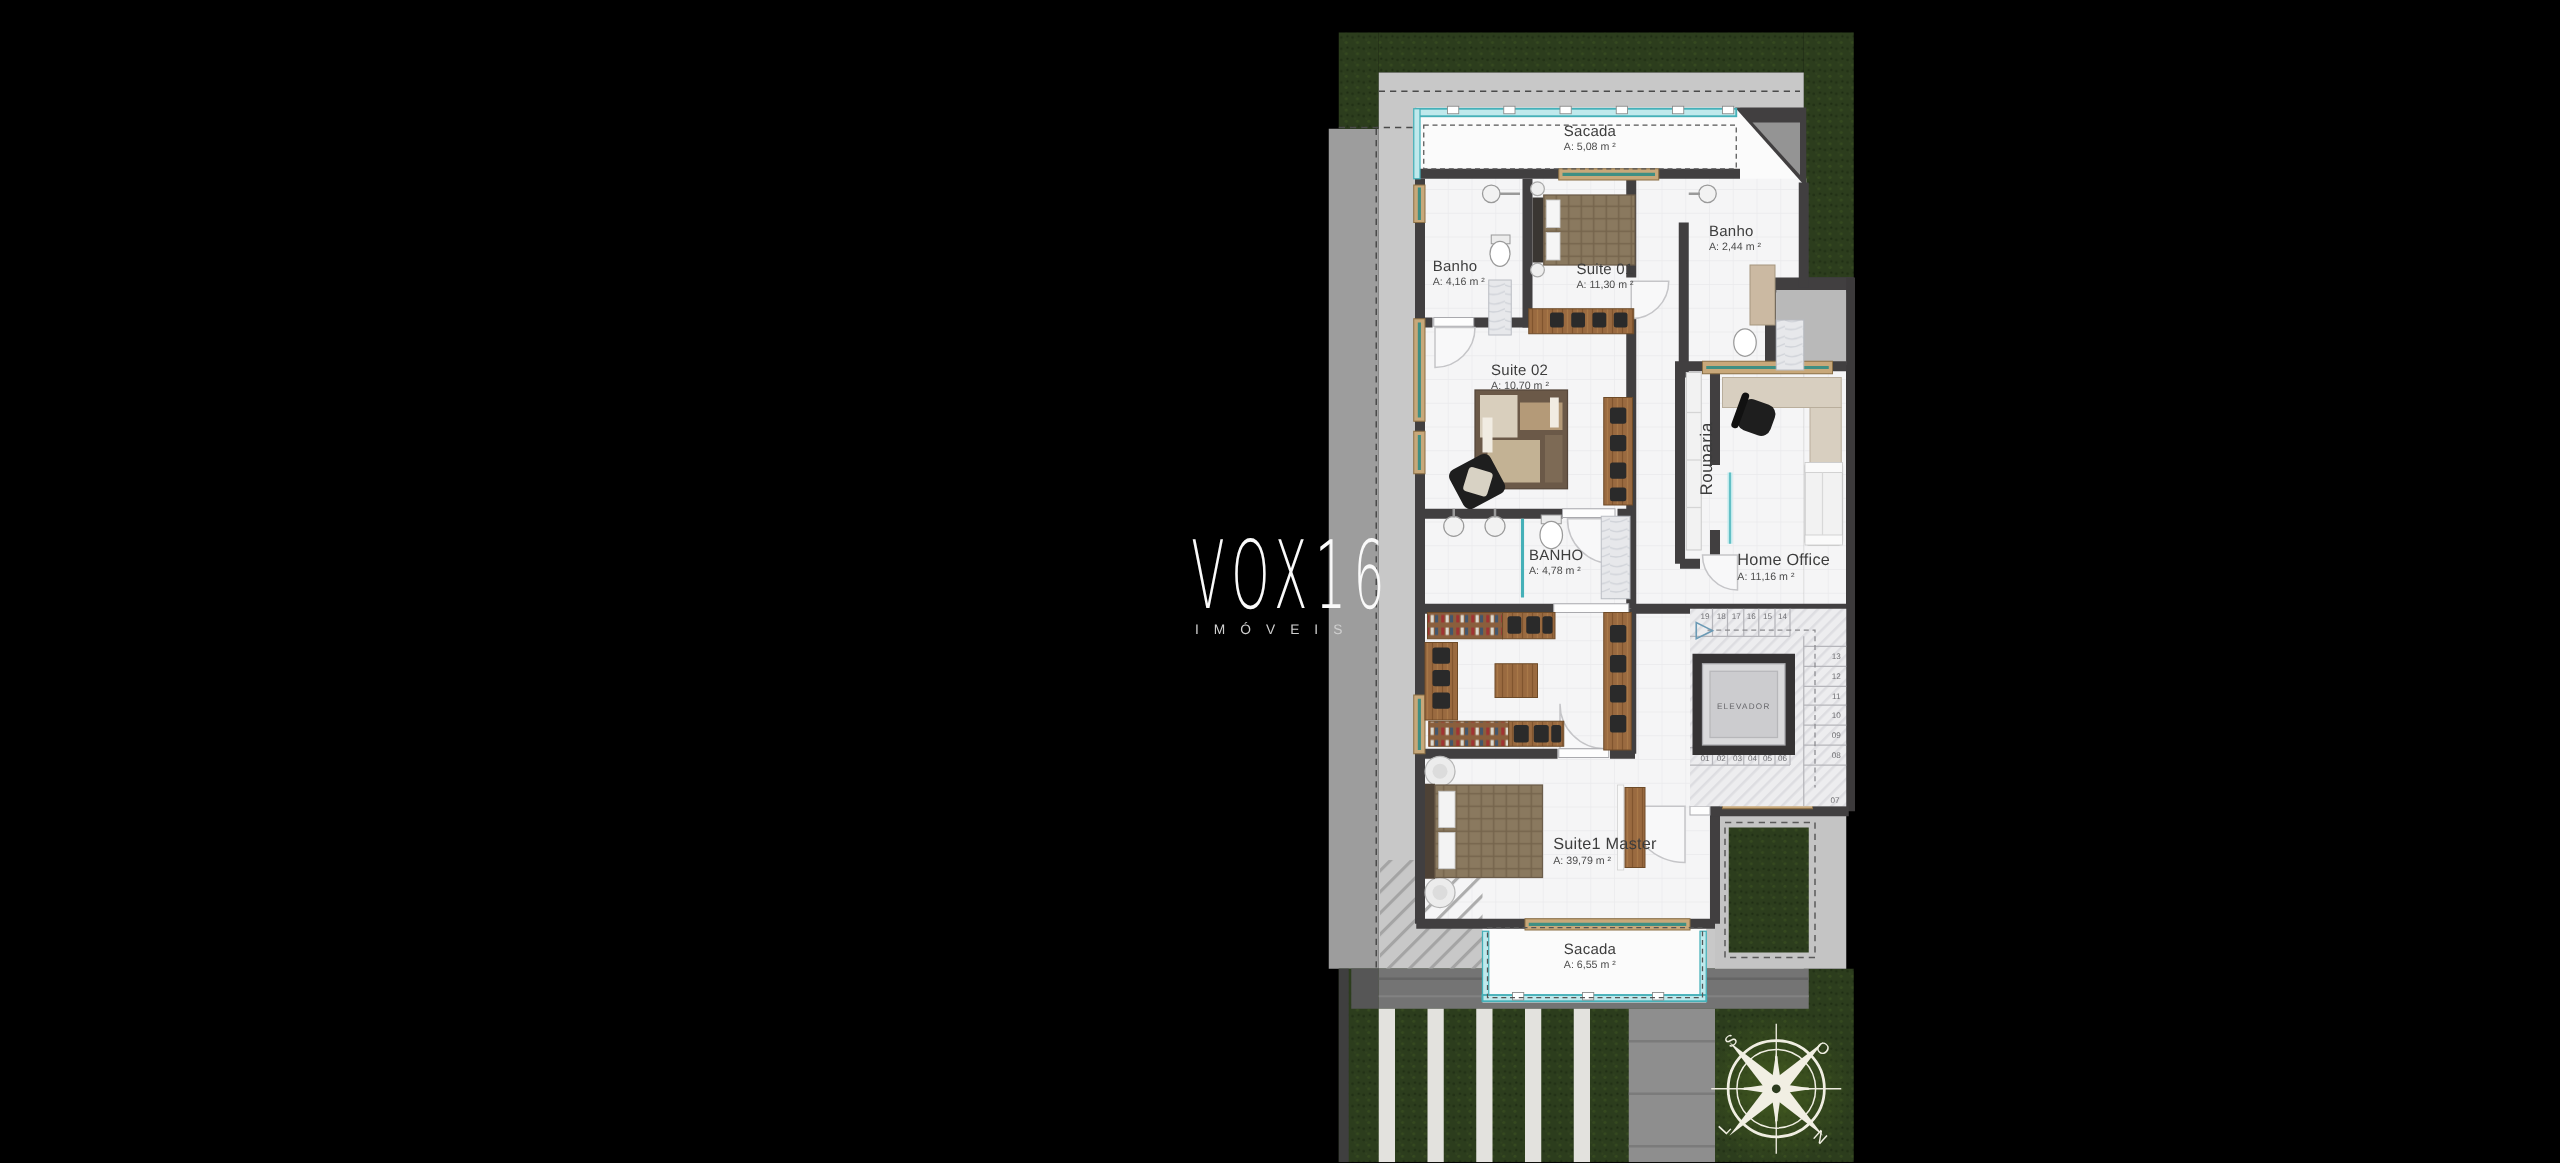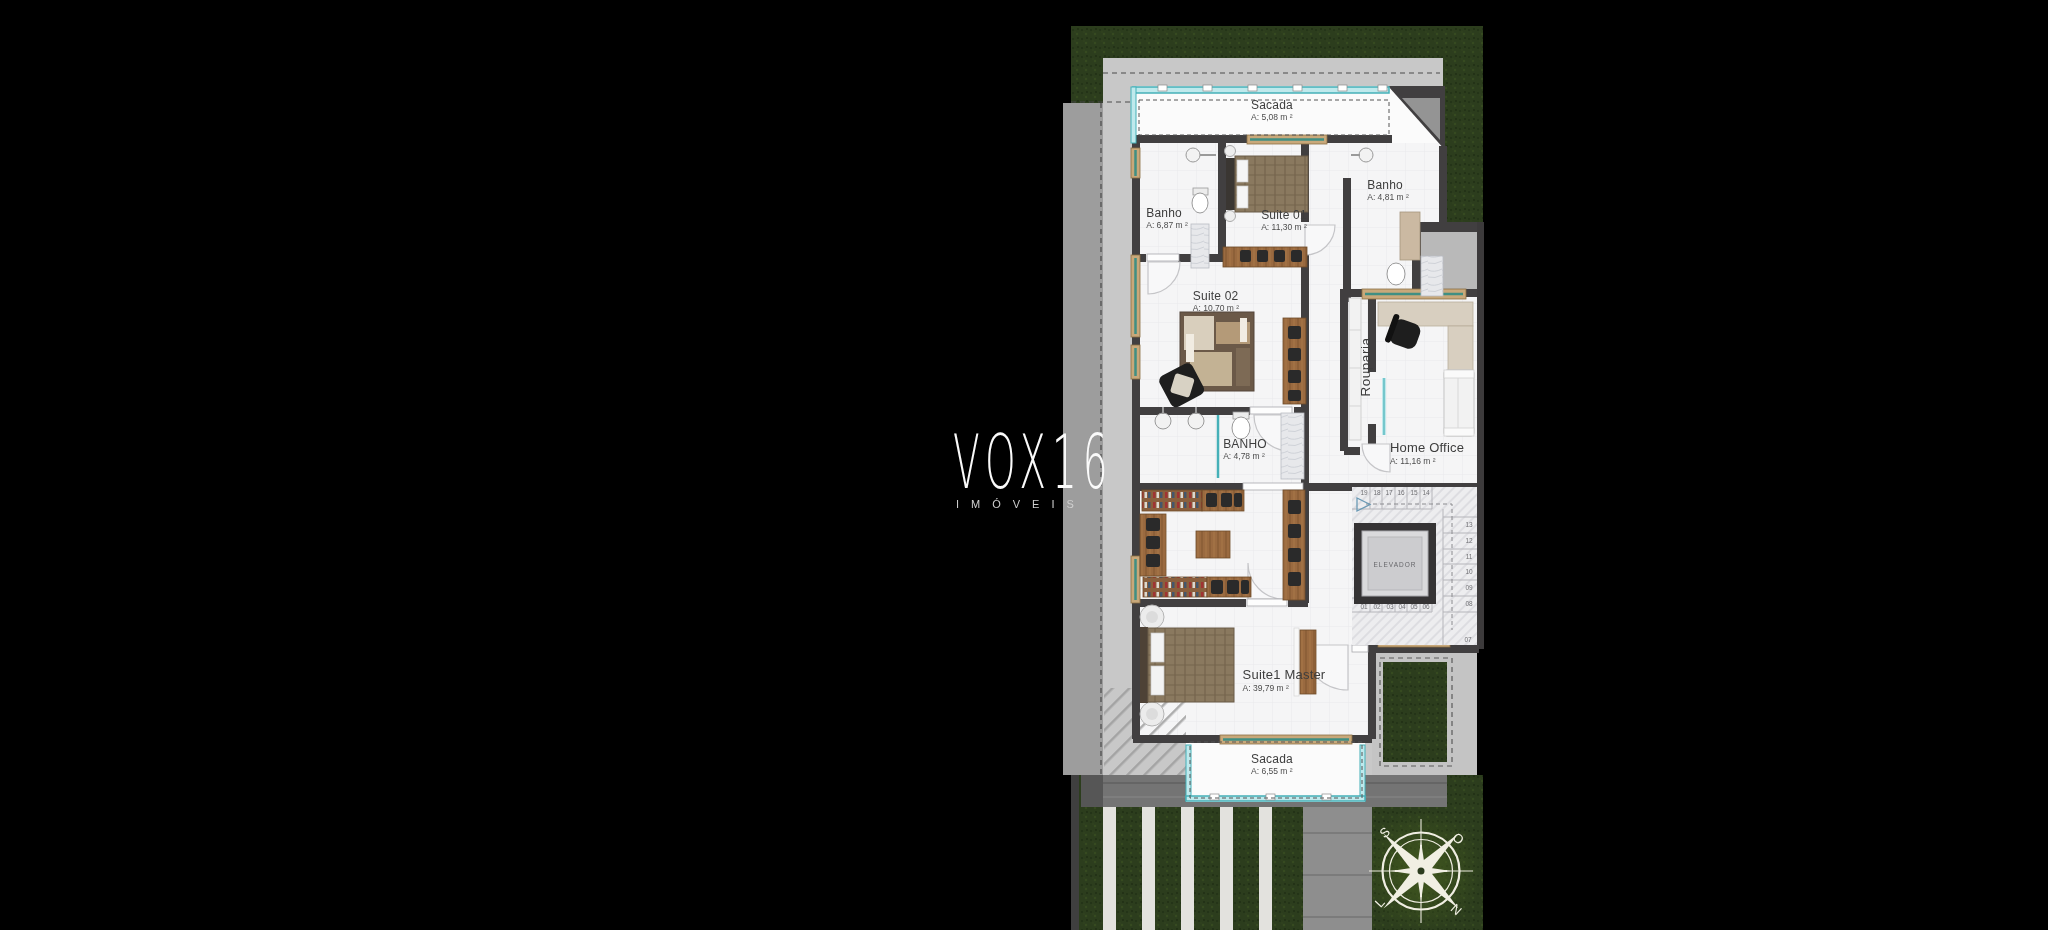--- a/index.html
+++ b/index.html
@@ -454,29 +454,29 @@
       </g>
     </g>
   </svg>
 
   <div class="rl" style="left:1272px;top:98px;">
     <span class="nm">Sacada</span>
     <span class="ar">A: 5,08 m ²</span>
   </div>
   <div class="rl" style="left:1167px;top:206px;">
     <span class="nm">Banho</span>
-    <span class="ar">A: 6,87 m ²</span>
+    <span class="ar">A: 4,16 m ²</span>
   </div>
   <div class="rl" style="left:1284px;top:208px;">
     <span class="nm">Suite 01</span>
     <span class="ar">A: 11,30 m ²</span>
   </div>
   <div class="rl" style="left:1388px;top:178px;">
     <span class="nm">Banho</span>
-    <span class="ar">A: 4,81 m ²</span>
+    <span class="ar">A: 2,44 m ²</span>
   </div>
   <div class="rl" style="left:1216px;top:289px;">
     <span class="nm">Suite 02</span>
     <span class="ar">A: 10,70 m ²</span>
   </div>
   <div class="rl" style="left:1245px;top:437px;">
     <span class="nm">BANHO</span>
     <span class="ar">A: 4,78 m ²</span>
   </div>
   <div class="rl-rot" style="left:1365px;top:367px;">

